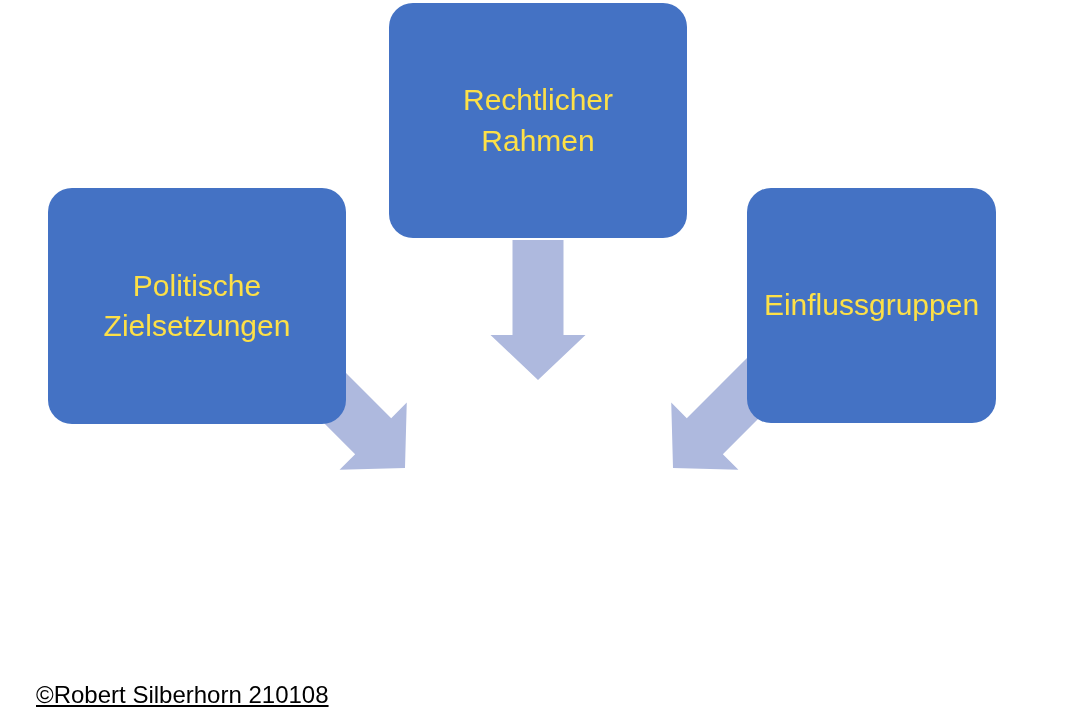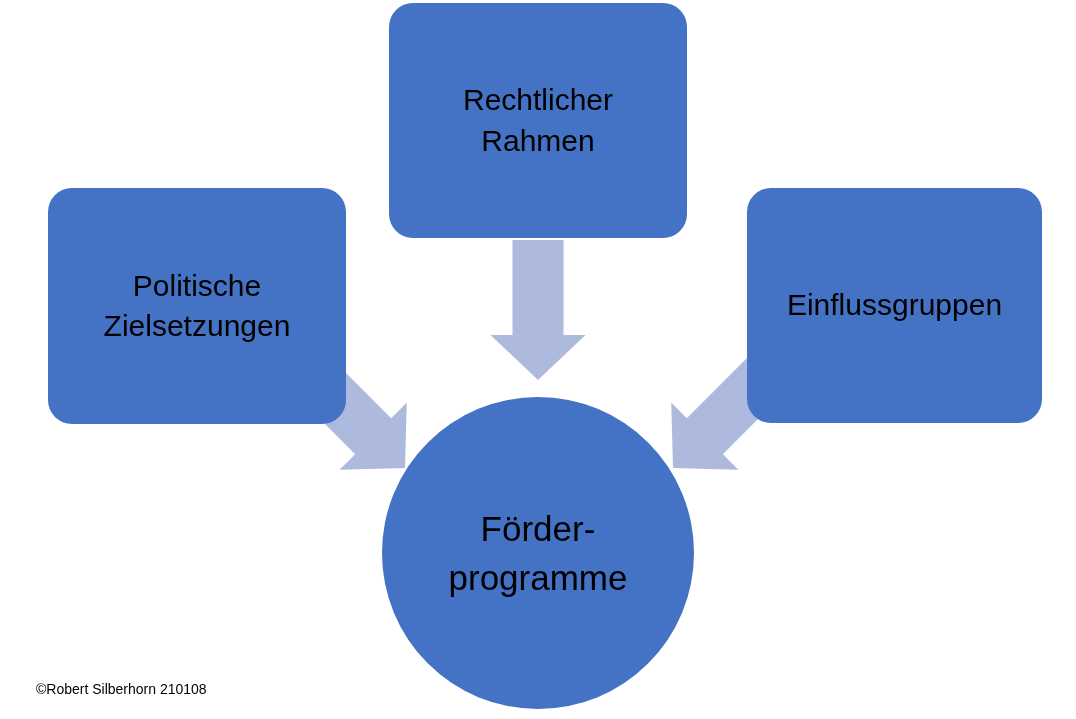--- a/index.html
+++ b/index.html
@@ -18,56 +18,57 @@
     position: absolute;
     left: 0; top: 0;
     width: 1076px; height: 719px;
     z-index: 1;
   }
 
   .node {
     position: absolute;
     z-index: 2;
     background: #4472c4;
-    color: #000000;
+    color: #fde047;
     display: flex;
     align-items: center;
     justify-content: center;
     text-align: center;
   }
 
   .node .label {
     white-space: pre-line;
     font-size: 30px;
     line-height: 1.35;
   }
 
   .rect { border-radius: 24px; }
 
   .rect-left  { left: 48px;  top: 188px; width: 298px; height: 236px; }
   .rect-top   { left: 389px; top: 3px;   width: 298px; height: 235px; }
-  .rect-right { left: 747px; top: 188px; width: 295px; height: 235px; }
+  .rect-right { left: 747px; top: 188px; width: 249px; height: 235px; }
 
   .circle-center {
     left: 382px; top: 397px;
     width: 312px; height: 312px;
     border-radius: 50%;
   }
   .circle-center .label {
     font-size: 35px;
     line-height: 1.4;
   }
 
   .copyright {
     position: absolute;
     left: 36px;
     top: 681px;
     z-index: 3;
     color: #000000;
-    font-size: 14px;
+    font-size: 24px;
+    text-decoration: underline;
   }
 </style>
 </head>
 <body>
 
 <div class="canvas">
 
   <svg class="arrow-layer" viewBox="0 0 1076 719" xmlns="http://www.w3.org/2000/svg" aria-hidden="true">
 
     <g transform="translate(538,240)">
@@ -88,20 +89,16 @@
 
   <div class="node rect rect-top">
     <div class="label">Rechtlicher
 Rahmen</div>
   </div>
 
   <div class="node rect rect-right">
     <div class="label">Einflussgruppen</div>
   </div>
 
-  <div class="node circle-center">
-    <div class="label">Förder-
-programme</div>
-  </div>
 
   <div class="copyright">©Robert Silberhorn 210108</div>
 
 </div>
 
 </body></html>

